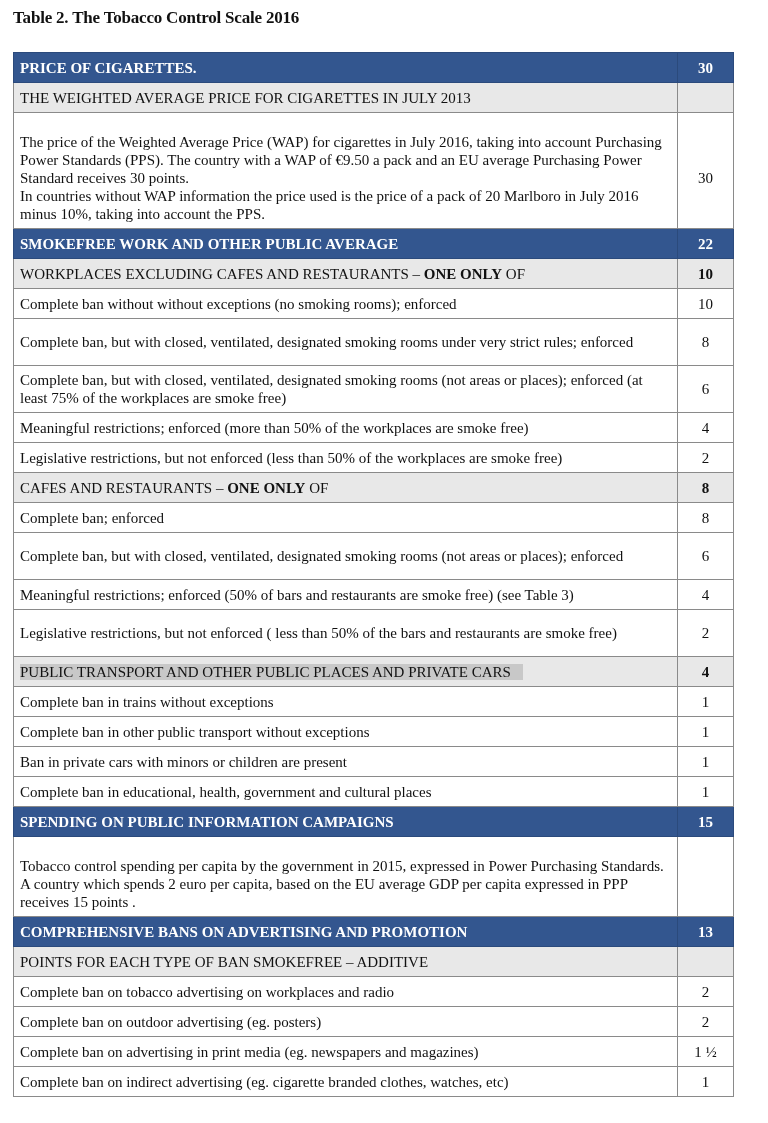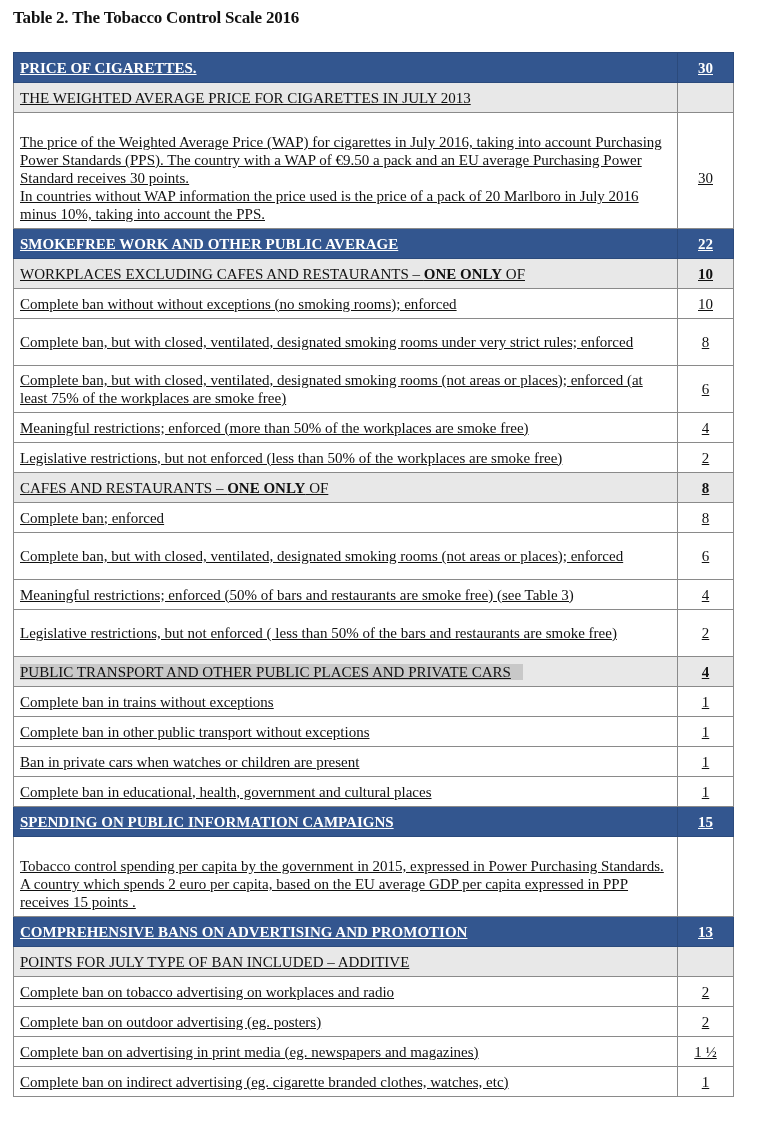--- a/index.html
+++ b/index.html
@@ -1,19 +1,19 @@
 <!DOCTYPE html>
 <html><head>
 <meta charset="utf-8">
 <style>
   html, body { margin: 0; padding: 0; background: #ffffff; }
   body { width: 768px; height: 1123px; position: relative; font-family: "Liberation Serif", "DejaVu Serif", serif; color: #111; }
   .title { position: absolute; left: 13px; top: 8px; font-weight: bold; font-size: 17px; letter-spacing: -0.2px; }
   table { position: absolute; left: 13px; top: 52px; width: 721px; border-collapse: collapse; font-size: 15px; line-height: 18px; }
-  td { border: 1px solid #8a8a8a; padding: 5px 6px; vertical-align: middle; text-decoration: underline; }
+  td { border: 1px solid #8a8a8a; padding: 5px 6px; vertical-align: middle; }
   td.val { width: 43px; text-align: center; }
   tr.section td { background: #33568f; color: #ffffff; font-weight: bold; height: 19px; padding-top: 5px; padding-bottom: 5px; border-color: #2b4a7c; }
   tr.sub td { background: #e8e8e8; height: 19px; }
   tr.sub td.val { font-weight: bold; }
   tr.item td { background: #ffffff; }
   tr.single td { height: 19px; }
   tr.multi td { height: 36px; padding-top: 5px; padding-bottom: 5px; }
   tr.para td { padding-top: 20px; padding-bottom: 5px; }
   .hl { background: #c8c8c8; padding-right: 12px; }
   b { font-weight: bold; }
@@ -95,21 +95,21 @@
     </tr>
     <tr class="item single">
       <td>Complete ban in trains without exceptions</td>
       <td class="val">1</td>
     </tr>
     <tr class="item single">
       <td>Complete ban in other public transport without exceptions</td>
       <td class="val">1</td>
     </tr>
     <tr class="item single">
-      <td>Ban in private cars when watches or children are present</td>
+      <td>Ban in private cars with minors or children are present</td>
       <td class="val">1</td>
     </tr>
     <tr class="item single">
       <td>Complete ban in educational, health, government and cultural places</td>
       <td class="val">1</td>
     </tr>
 
     <tr class="section">
       <td>SPENDING ON PUBLIC INFORMATION CAMPAIGNS</td>
       <td class="val">15</td>
@@ -119,21 +119,21 @@
         <div>Tobacco control spending per capita by the government in 2015, expressed in Power Purchasing Standards. A country which spends 2 euro per capita, based on the EU average GDP per capita expressed in PPP receives 15 points .</div>
       </td>
       <td class="val"></td>
     </tr>
 
     <tr class="section">
       <td>COMPREHENSIVE BANS ON ADVERTISING AND PROMOTION</td>
       <td class="val">13</td>
     </tr>
     <tr class="sub">
-      <td>POINTS FOR JULY TYPE OF BAN INCLUDED – ADDITIVE</td>
+      <td>POINTS FOR EACH TYPE OF BAN SMOKEFREE – ADDITIVE</td>
       <td class="val"></td>
     </tr>
     <tr class="item single">
       <td>Complete ban on tobacco advertising on workplaces and radio</td>
       <td class="val">2</td>
     </tr>
     <tr class="item single">
       <td>Complete ban on outdoor advertising (eg. posters)</td>
       <td class="val">2</td>
     </tr>

